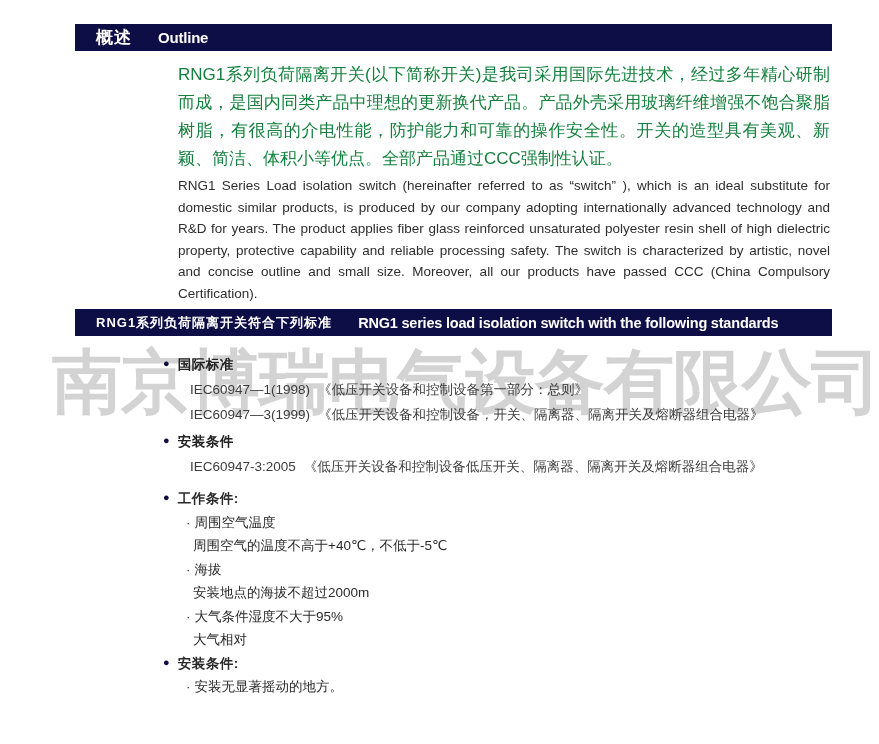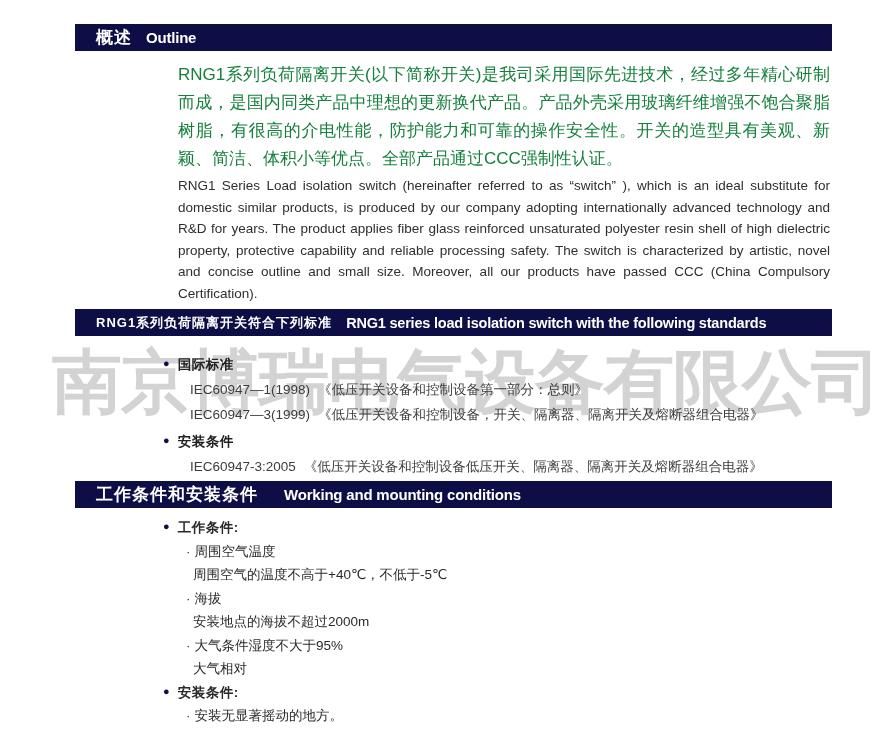--- a/index.html
+++ b/index.html
@@ -26,20 +26,21 @@
   }
   .content { position:relative; z-index:1; }
 
   .section-bar {
     margin-left:75px;
     width:757px; height:27px;
     background:#0e0e46;
     color:#ffffff;
     display:flex; align-items:center;
     padding-left:21px;
+    gap:12px;
   }
   .bar-zh { font-size:17px; font-weight:bold; letter-spacing:1px; white-space:nowrap; }
   .bar-en { font-size:15px; font-weight:bold; margin-left:14px; white-space:nowrap;
             font-stretch:condensed; letter-spacing:-0.2px; }
   .bar-outline { margin-top:24px; }
   .bar-standards { margin-top:5px; }
   .bar-standards .bar-zh { font-size:13px; }
   .bar-standards .bar-en { font-size:14.5px; }
   .bar-conditions { margin-top:2px; }
   .bar-conditions .bar-en { margin-left:26px; }
@@ -118,24 +119,20 @@
           <span class="bullet">●</span>
           <span class="group-label">安装条件</span>
         </div>
         <div class="std-item">
           <span class="std-code">IEC60947-3:2005</span><span class="std-title">《低压开关设备和控制设备低压开关、隔离器、隔离开关及熔断器组合电器》</span>
         </div>
       </div>
 
     </div>
 
-    <div class="section-bar bar-conditions">
-      <span class="bar-zh">工作条件和安装条件</span>
-      <span class="bar-en">Working and mounting conditions</span>
-    </div>
 
     <div class="conditions">
 
       <div class="cond-label-row">
         <span class="bullet">●</span>
         <span class="group-label">工作条件:</span>
       </div>
 
       <div class="cond-line sub-item">
         <span class="mid-dot">·</span><span>周围空气温度</span>

